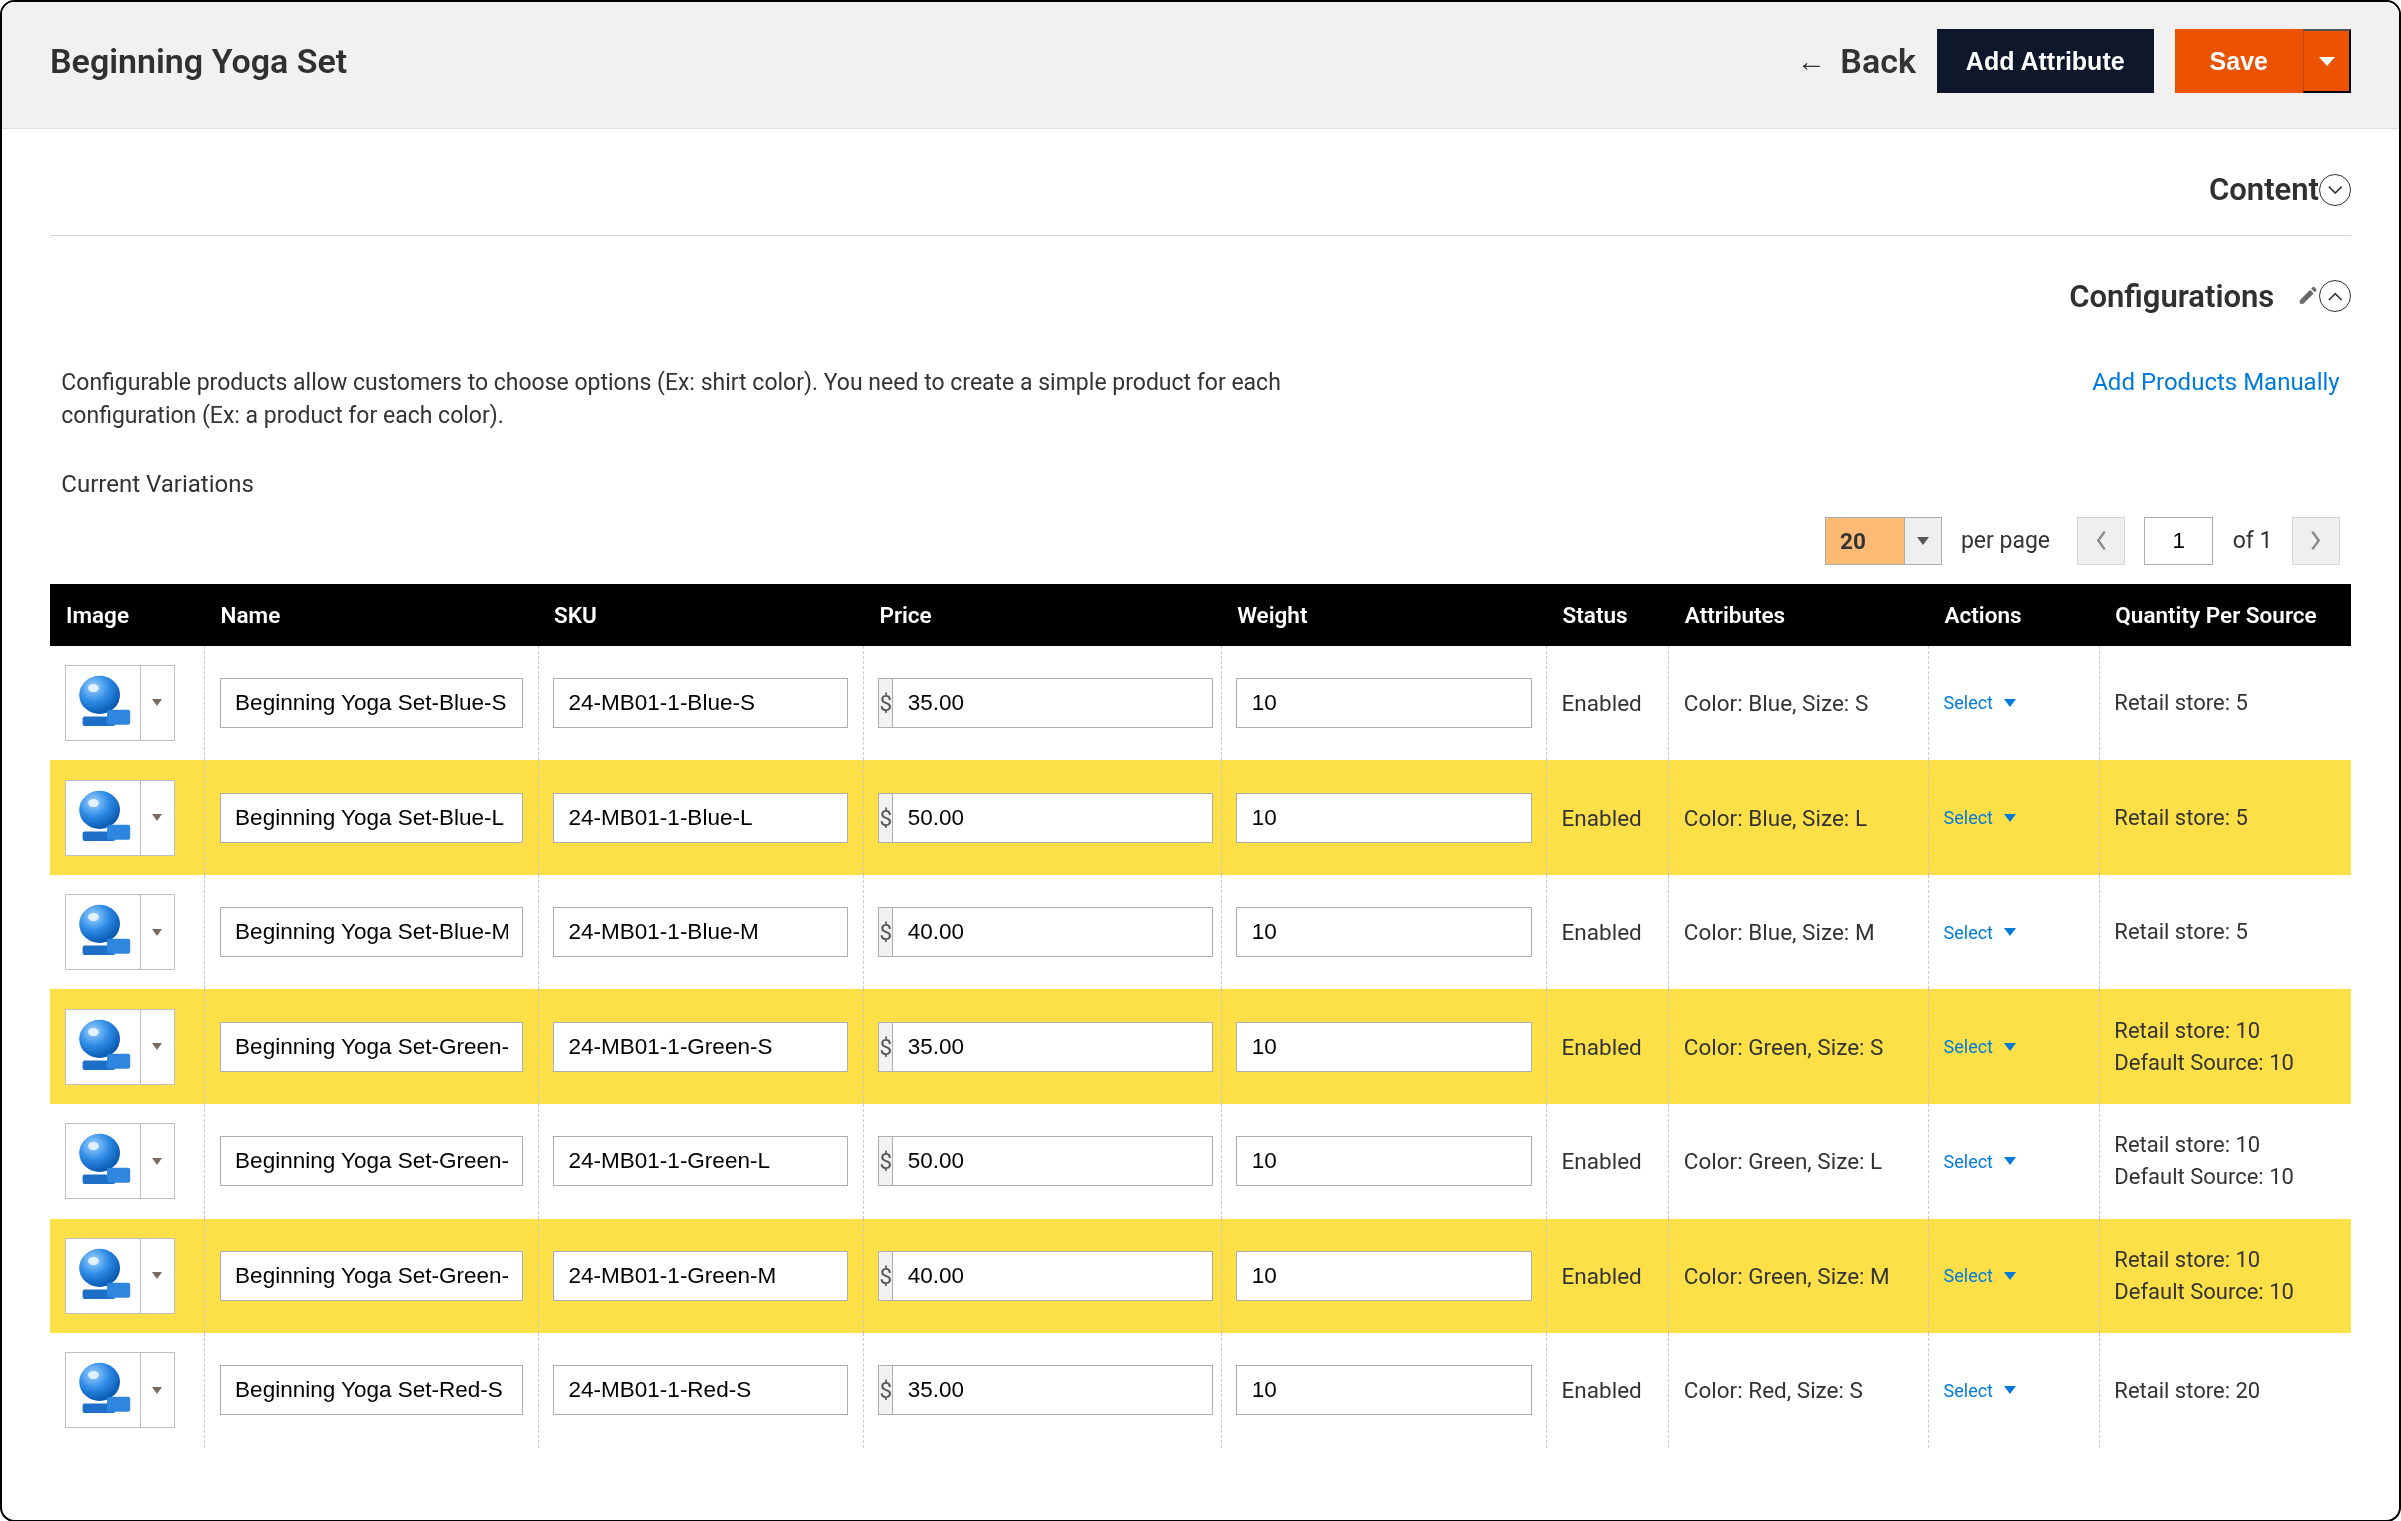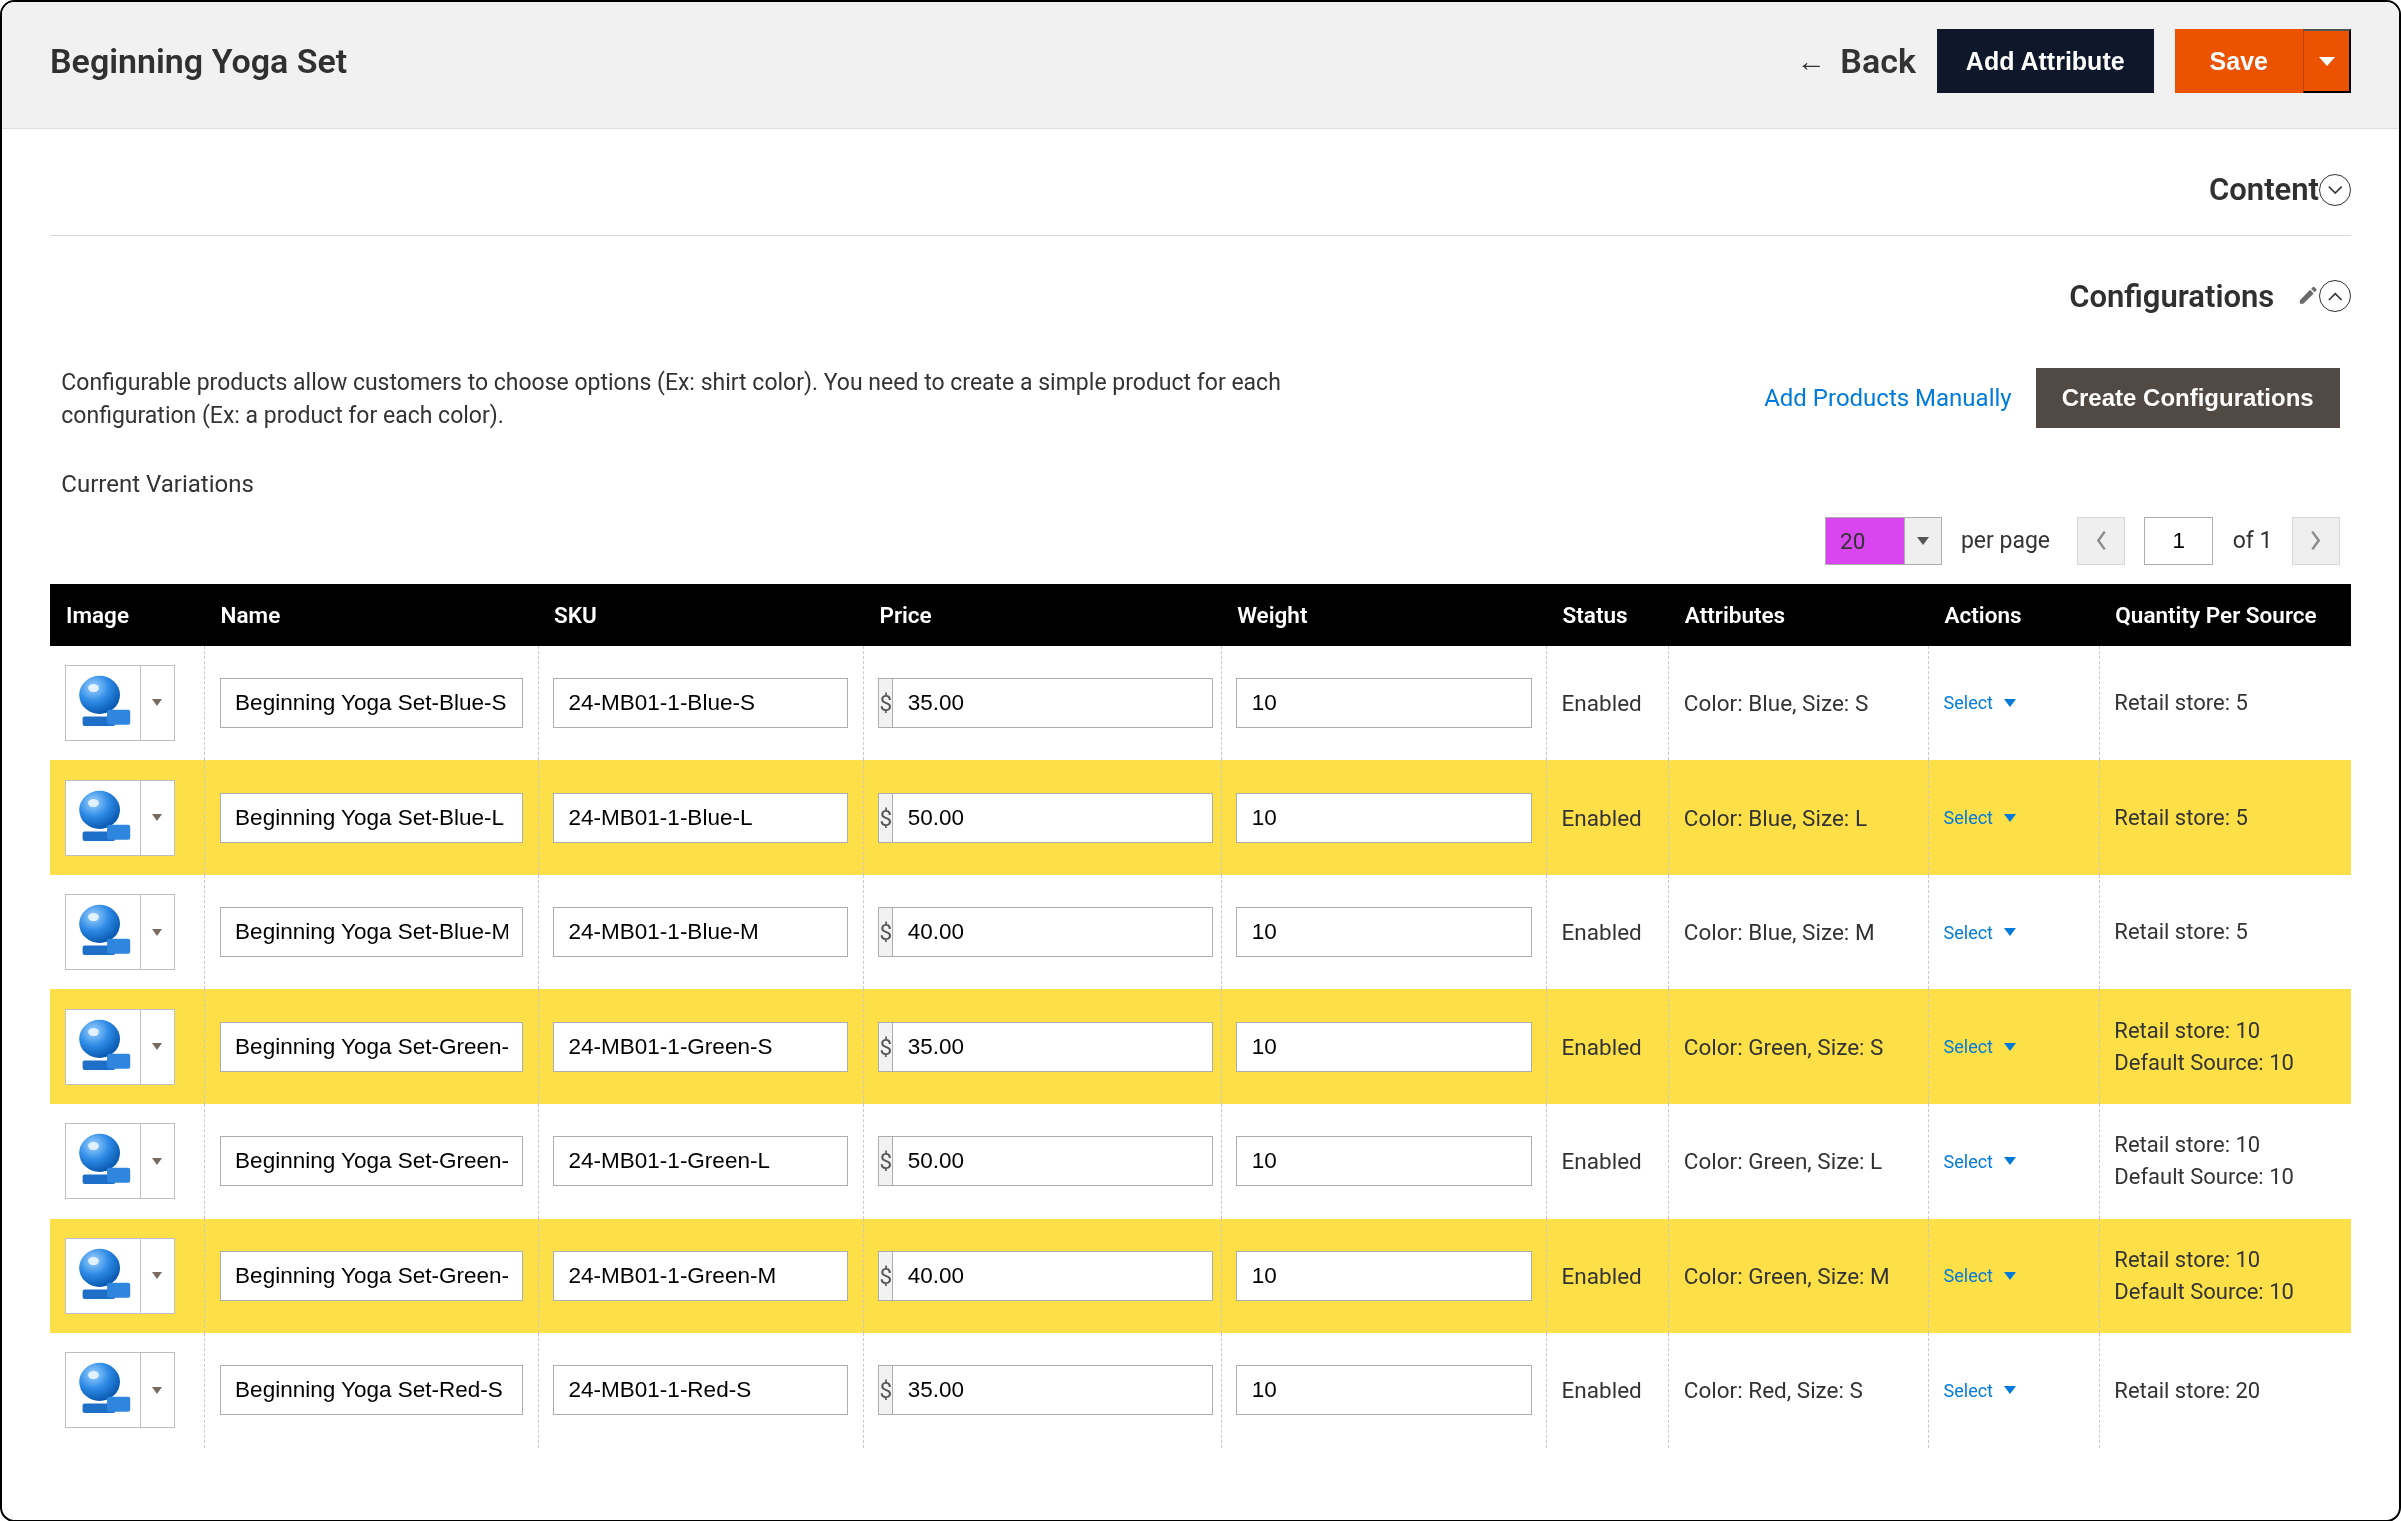--- a/index.html
+++ b/index.html
@@ -35,21 +35,21 @@
   .cfgtop .rbuttons { display:flex; align-items:center; gap:24px; margin-top:1.6px;}
   .link { color:#007bdb; font-size:24px; cursor:pointer;}
   .btn-dark { background:#514943; color:#fff; font-size:24px; font-weight:600; padding:16px 26px; border:none; cursor:pointer;}
 
   .cvlabel { font-size:24px; color:#333; margin:37px 0 0 11.3px;}
 
   
   .pager { display:flex; align-items:center; justify-content:flex-end; gap:27px; margin:19.3px 11.3px 19.3px 0;}
   .pgbox { display:flex; align-items:center; gap:19.3px;}
   .select-wrap { display:flex; }
-  .sel-val { width:80px; height:48px; border:0.8px solid #adadad; display:flex; align-items:center; padding-left:14.5px; font-size:22.5px; background:#d946ef;}
+  .sel-val { width:80px; height:48px; border:0.8px solid #adadad; display:flex; align-items:center; padding-left:14.5px; font-size:22.5px; background:#fdba74;font-weight:bold;}
   .sel-btn { width:37px; height:48px; border:0.8px solid #adadad; border-left:none; background:#efefef; display:flex; align-items:center; justify-content:center; cursor:pointer;}
   .sel-btn .tri { width:0;height:0;border-left:6.4px solid transparent;border-right:6.4px solid transparent;border-top:8px solid #555;}
   .pplabel { font-size:23px; color:#333;}
   .navbtn { width:48px; height:48px; background:#efefef; border:0.8px solid #d6d6d6; display:flex; align-items:center; justify-content:center; cursor:pointer;}
   .navbtn svg { width:13px; height:21px;}
   .pageinput { width:69px; height:48px; border:0.8px solid #adadad; text-align:center; font-size:22.5px;}
   .oftxt { font-size:23px;}
 
   
   .gridwrap { padding:0 48px; }
@@ -131,21 +131,20 @@
       <svg viewBox="0 0 18 12">
             <path d="M1 10 L9 2 L17 10" fill="none" stroke="#333" stroke-width="2"></path>
           </svg>
     </div>
   </div>
 
   <div class="cfgtop">
     <div class="help">Configurable products allow customers to choose options (Ex: shirt color). You need to create a simple product for each configuration (Ex: a product for each color).</div>
     <div class="rbuttons">
       <span class="link">Add Products Manually</span>
-      <button class="btn-dark">Create Configurations</button>
     </div>
   </div>
 
   <div class="cvlabel">Current Variations</div>
 
   <div class="pager">
     <div class="pgbox">
       <div class="select-wrap">
         <div class="sel-val">20</div>
         <div class="sel-btn">

